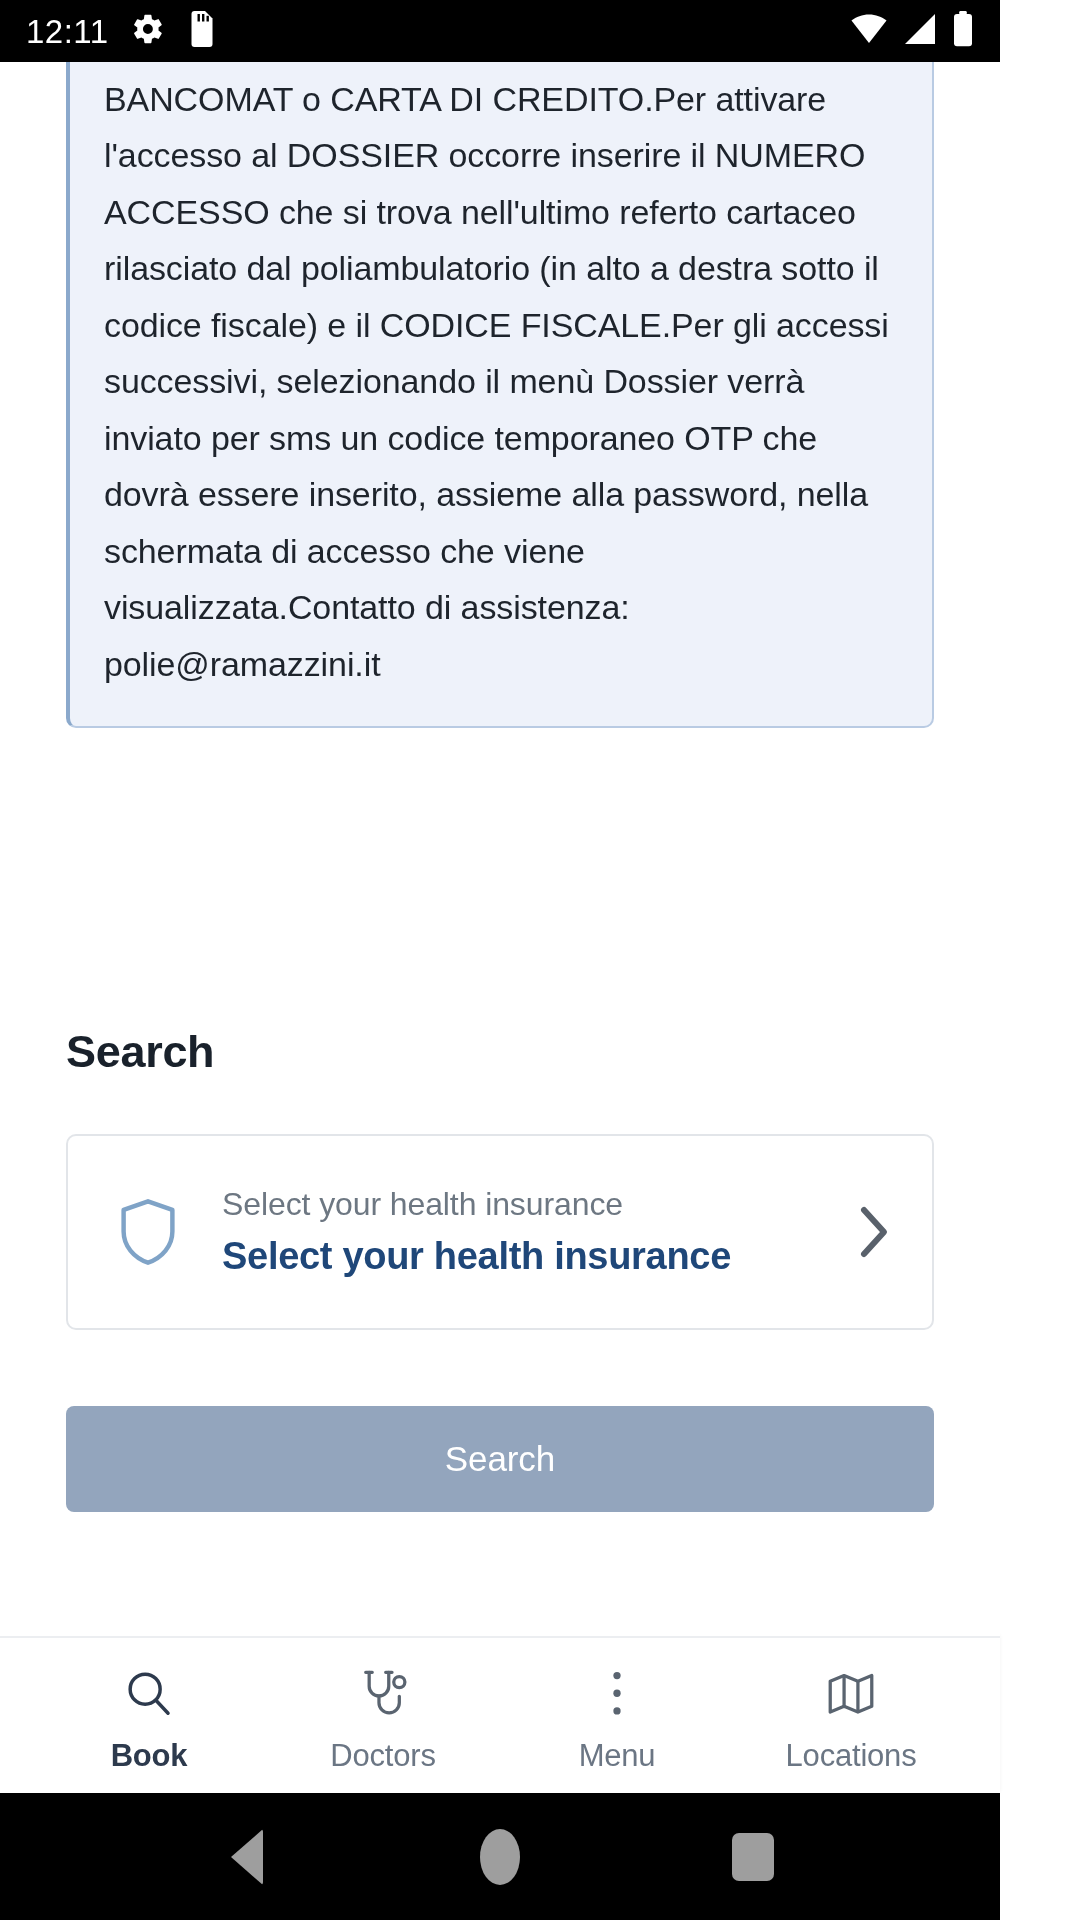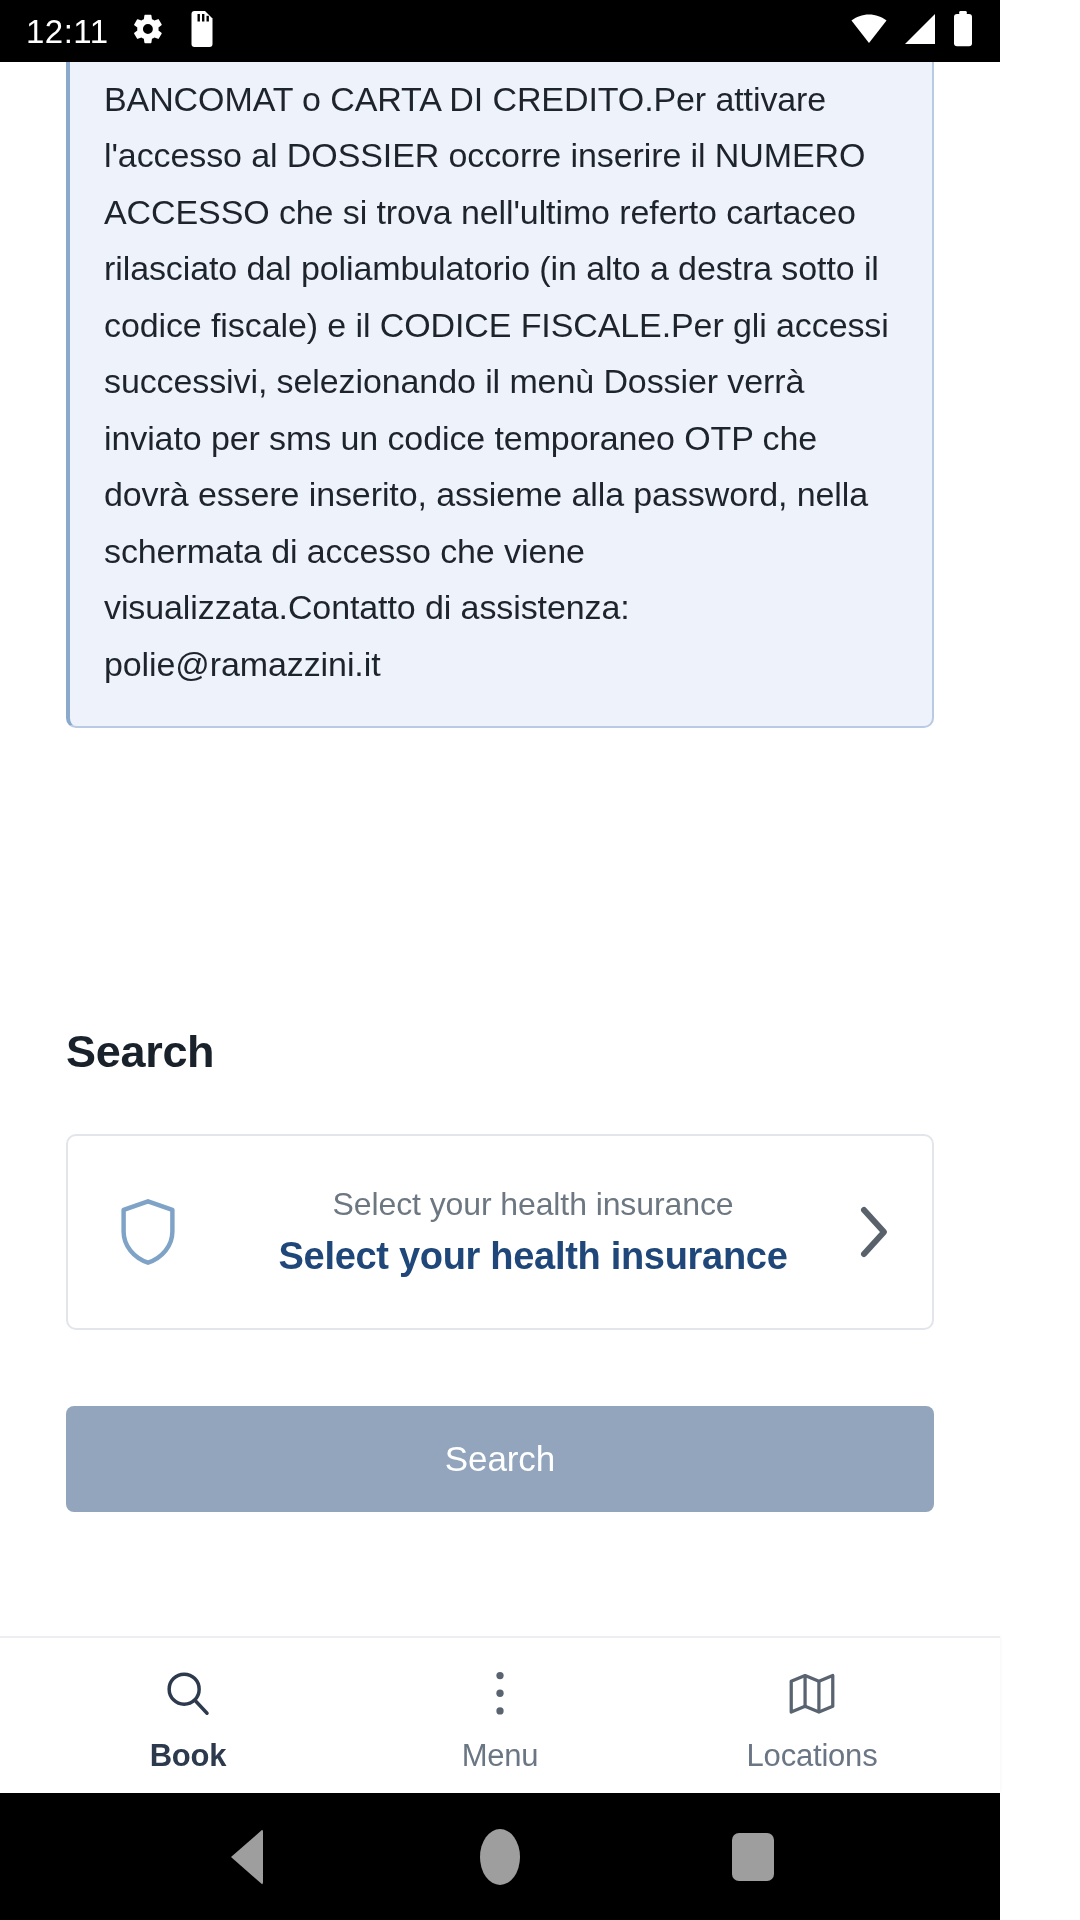--- a/index.html
+++ b/index.html
@@ -109,21 +109,20 @@
     display: flex;
     align-items: center;
     justify-content: center;
   }
   .select-card-body {
     flex: 1 1 auto;
     padding-left: 34px;
     display: flex;
     flex-direction: column;
     gap: 12px;
-    text-align: center;
   }
   .select-card-label {
     font-size: 32px;
     color: #6d7782;
     font-weight: 400;
     letter-spacing: -0.1px;
   }
   .select-card-value {
     font-size: 38px;
     color: #1f4779;
@@ -306,20 +305,31 @@
       <span class="nav-icon">
         <svg width="50" height="50" viewBox="0 0 26 26">
           <circle cx="11" cy="10.5" r="7.8" fill="none" stroke="#2d3a4d" stroke-width="1.8"></circle>
           <path d="M16.7 16.4l6.2 6.6" fill="none" stroke="#2d3a4d" stroke-width="1.8" stroke-linecap="round"></path>
         </svg>
       </span>
       <span class="nav-label">Book</span>
     </div>
 
 
+    <div class="nav-item">
+      <span class="nav-icon">
+        <svg width="48" height="52" viewBox="0 0 25 27">
+          <path d="M5.3 2.2v7.2a5.1 5.1 0 0 0 10.2 0V2.2" fill="none" stroke="#5a6470" stroke-width="1.7" stroke-linecap="round"></path>
+          <path d="M3.5 2.2h3.4M13.9 2.2h3.3" fill="none" stroke="#5a6470" stroke-width="1.7" stroke-linecap="round"></path>
+          <path d="M10.4 14.6v3.4a5.3 5.3 0 0 0 10.6 0v-3.3" fill="none" stroke="#5a6470" stroke-width="1.7" stroke-linecap="round"></path>
+          <circle cx="21" cy="7.3" r="2.9" fill="none" stroke="#5a6470" stroke-width="1.7"></circle>
+        </svg>
+      </span>
+      <span class="nav-label">Doctors</span>
+    </div>
 
     <div class="nav-item">
       <span class="nav-icon">
         <svg width="20" height="50" viewBox="0 0 8 26">
           <circle cx="4" cy="3.4" r="1.9" fill="#5a6470"></circle>
           <circle cx="4" cy="12.6" r="1.9" fill="#5a6470"></circle>
           <circle cx="4" cy="21.8" r="1.9" fill="#5a6470"></circle>
         </svg>
       </span>
       <span class="nav-label">Menu</span>

